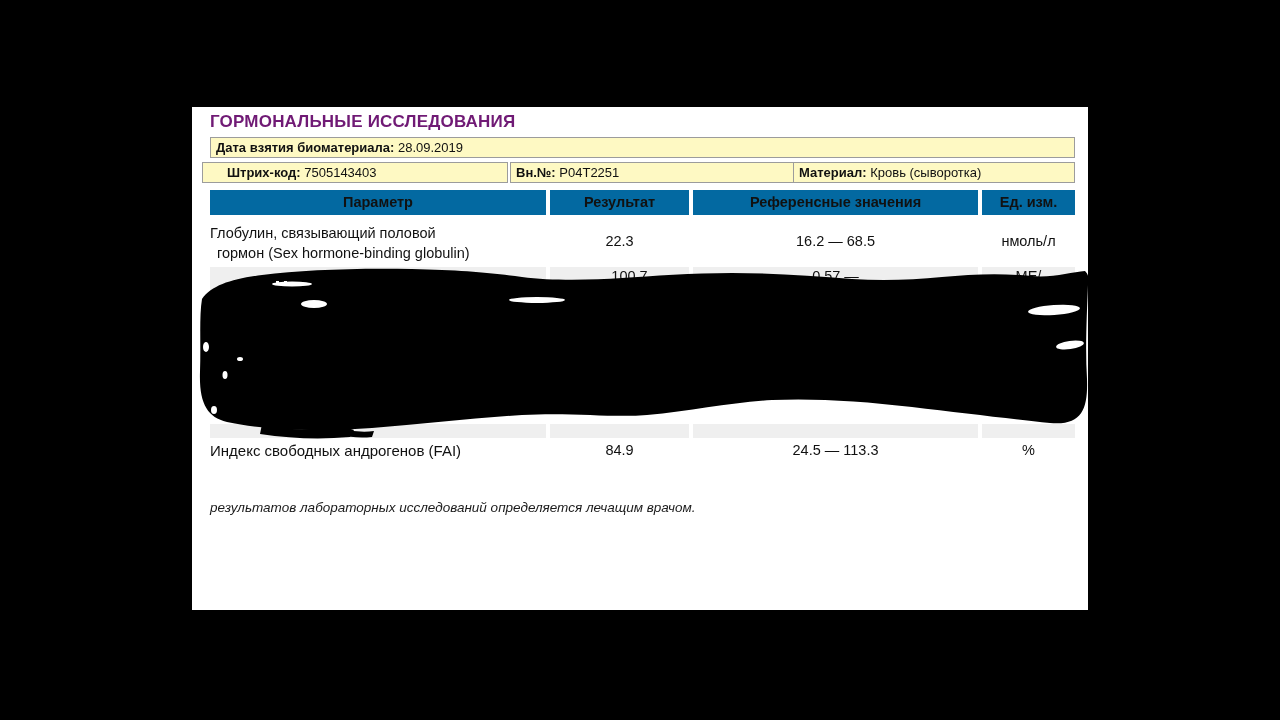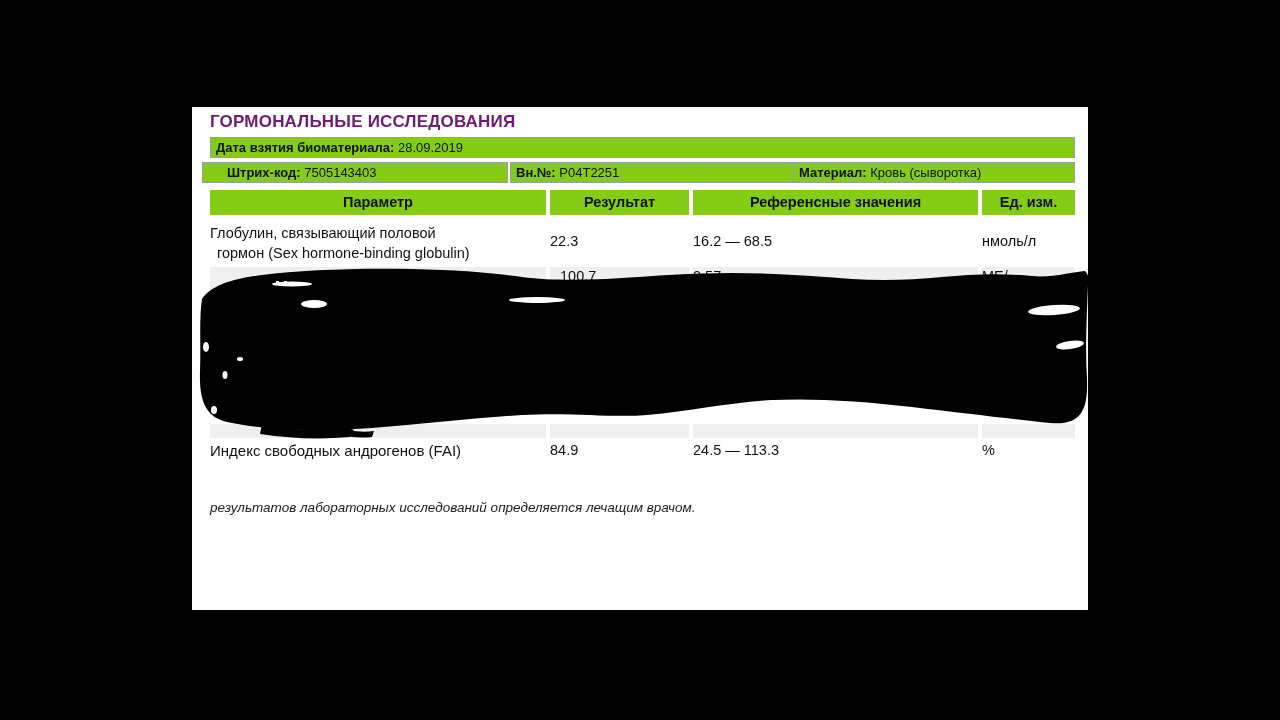--- a/index.html
+++ b/index.html
@@ -11,31 +11,31 @@
   .doc{
     position:absolute;left:192px;top:107px;width:896px;height:503px;
     background:#fff;
   }
   .abs{position:absolute;}
   .title{
     left:18px;top:5px;font-size:17px;font-weight:bold;letter-spacing:.2px;color:#701a75;
     white-space:nowrap;
   }
   .fieldbox{
-    border:1px solid #9c9c9c;height:19px;background:#84cc16;
+    border:1px solid #9c9c9c;height:19px;background:#fef9c3;
     font-size:13px;line-height:19px;padding-left:5px;white-space:nowrap;overflow:hidden;
   }
   .fieldbox b{font-weight:bold;}
   .cell{
-    background:#84cc16;font-weight:bold;font-size:14.5px;text-align:center;
+    background:#0369a1;font-weight:bold;font-size:14.5px;text-align:center;
     line-height:25px;white-space:nowrap;overflow:hidden;
   }
   .bodytxt{font-size:14.5px;}
   .grayband{background:#efefef;}
-  .ctr{}
+  .ctr{text-align:center;}
   .footer-line{
     font-size:13.5px;font-style:italic;color:#1a1a1a;white-space:nowrap;
   }
   svg.scribble{position:absolute;left:0;top:0;pointer-events:none;}
 </style>
 </head>
 <body>
 
 <div class="doc">
 

